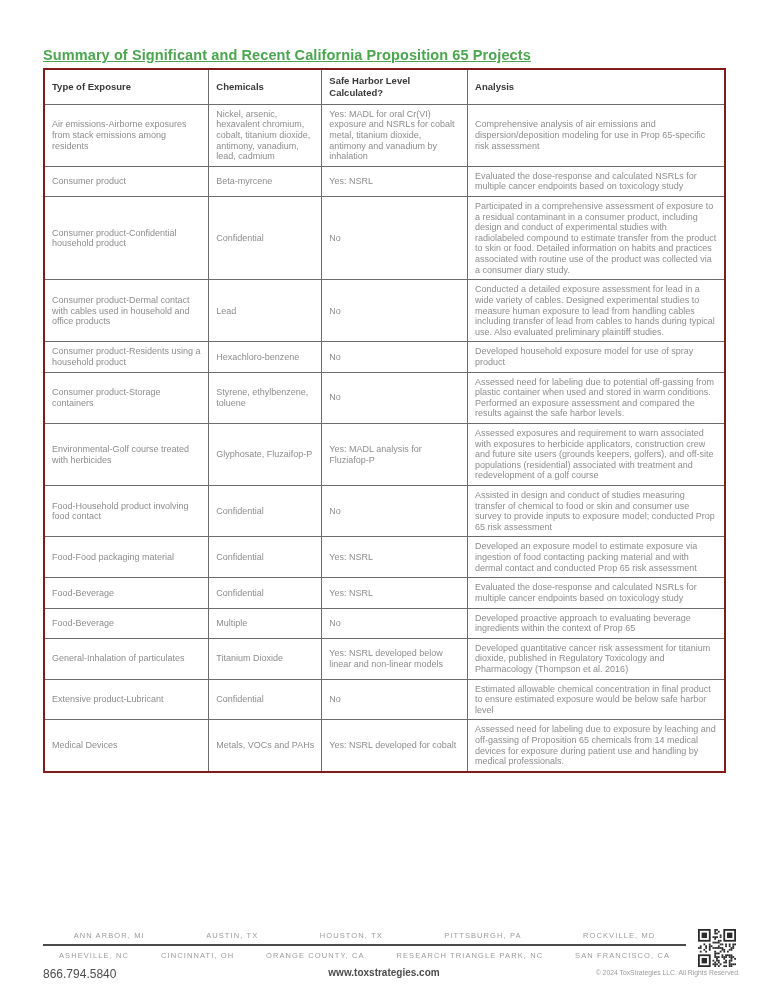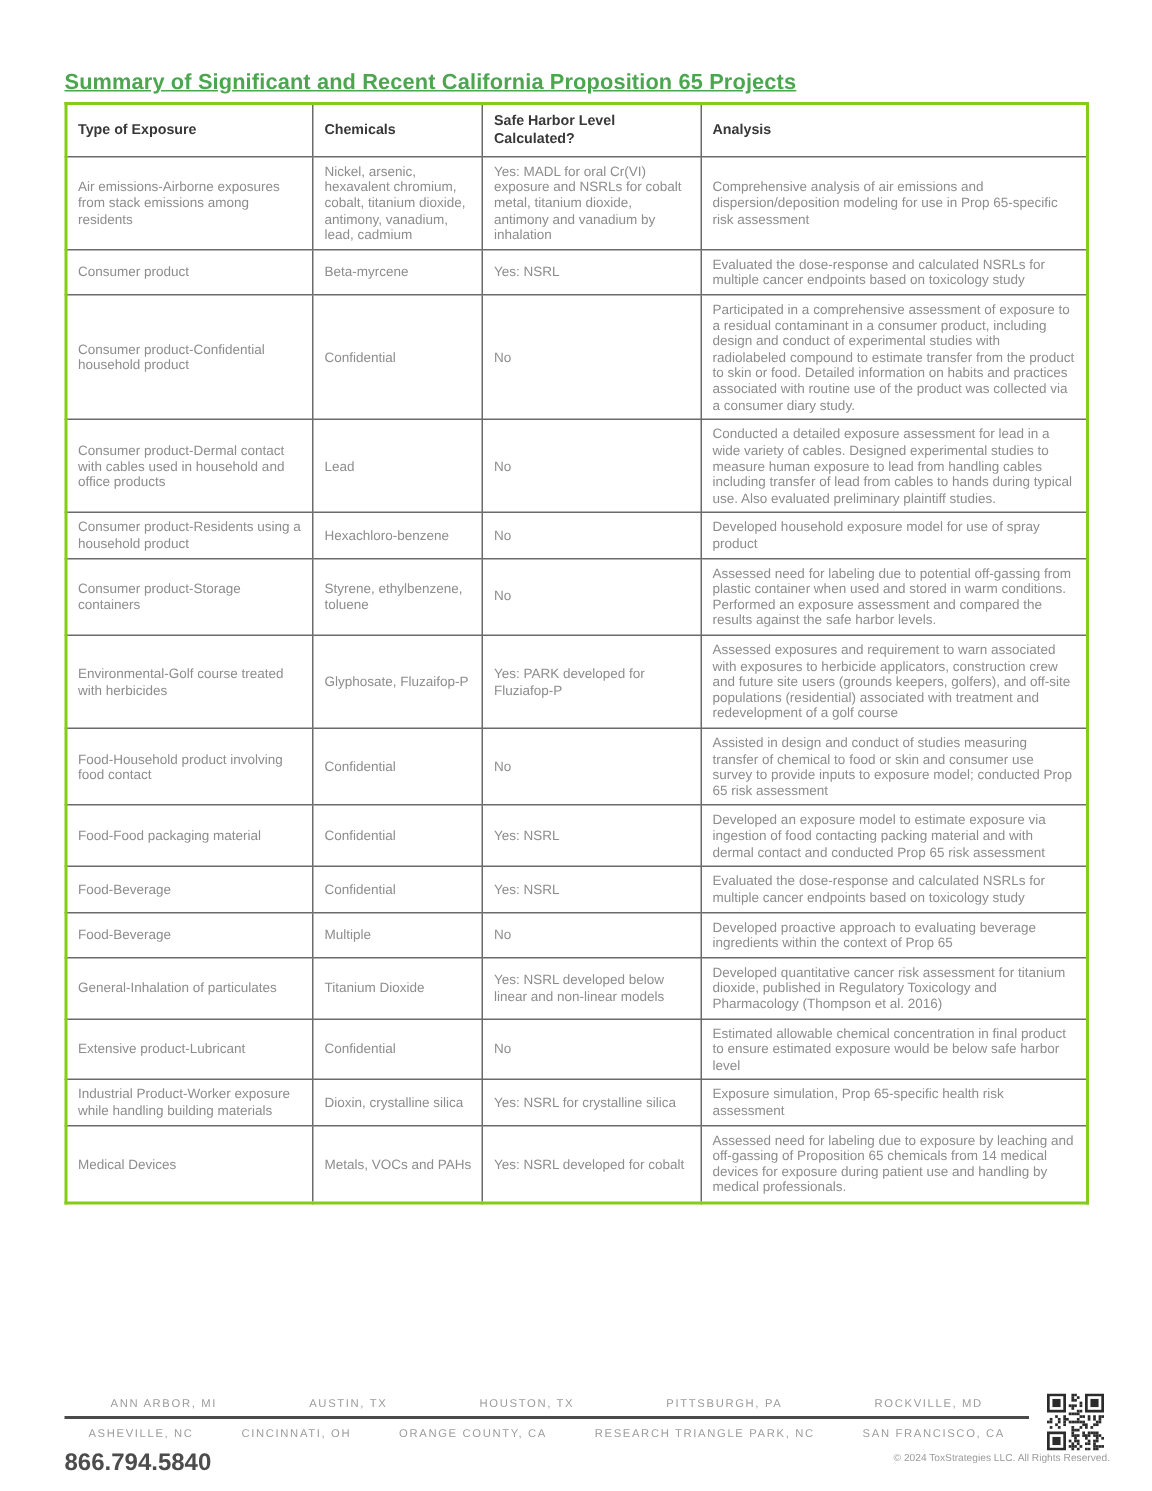--- a/index.html
+++ b/index.html
@@ -25,42 +25,42 @@
   .logo .dots .d4 { left:15px; top:10px; width:2px; height:2px; background:#8CC63F; }
 
   
   .title {
     position:absolute; top:47px; left:43px; margin:0;
     font-size:14.5px; font-weight:bold; color:#4BA64F; letter-spacing:0.1px;text-decoration:underline;
   }
 
   
   .table-wrap { position:absolute; top:68px; left:43px; width:683px; }
-  table.p65 { width:100%; border-collapse:collapse; border:2px solid #84cc16; }
+  table.p65 { width:100%; border-collapse:collapse; border:2px solid #7f1d1d; }
   table.p65 th, table.p65 td { border:1px solid #6b6b6b; vertical-align:middle; }
   table.p65 th {
     font-size:9.5px; font-weight:bold; color:#383838;
     text-align:left; padding:5px 7px; line-height:1.25;
   }
   table.p65 td {
     font-size:9px; color:#8d8d8d; padding:4px 7px; line-height:1.18;
   }
   .c1 { width:24.2%; } .c2 { width:16.6%; } .c3 { width:21.4%; } .c4 { width:37.8%; }
 
   
   .footer { position:absolute; top:931px; left:0; width:768px; }
   .cities {
     width:643px; margin-left:43px; display:flex; justify-content:space-around;
     font-size:7.5px; letter-spacing:1.1px; color:#9b9b9b; white-space:nowrap;align-items:center;
   }
   .cities span { display:inline-block; }
   .divider { width:643px; margin-left:43px; border-top:2px solid #4a4a4a; margin-top:4px; }
   .cities.row2 { margin-top:5px; }
   .bottom-row { position:relative; width:768px; margin-top:7px; height:14px; }
-  .phone   { position:absolute; left:43px; top:0; font-weight:bold; font-size:16px; color:#4c4c4c; }
+  .phone   { position:absolute; left:43px; top:0; font-weight:normal; font-size:12px; color:#4c4c4c; }
   .website { position:absolute; left:0; right:0; top:0; text-align:center; font-weight:bold; font-size:10px; color:#4c4c4c; }
   .copyright { position:absolute; right:28px; top:2px; font-size:6.8px; color:#9b9b9b; }
   .qr { position:absolute; top:-2px; right:32px; width:38px; height:38px; }
 </style>
 </head>
 <body>
 
 <div class="page">
 
 
@@ -115,21 +115,21 @@
           </tr>
           <tr>
             <td>Consumer product-Storage containers</td>
             <td>Styrene, ethylbenzene, toluene</td>
             <td>No</td>
             <td>Assessed need for labeling due to potential off-gassing from plastic container when used and stored in warm conditions.  Performed an exposure assessment and compared the results against the safe harbor levels.</td>
           </tr>
           <tr>
             <td>Environmental-Golf course treated with herbicides</td>
             <td>Glyphosate, Fluzaifop-P</td>
-            <td>Yes: PARK developed for Fluziafop-P</td>
+            <td>Yes: MADL analysis for Fluziafop-P</td>
             <td>Assessed exposures and requirement to warn associated with exposures to herbicide applicators, construction crew and future site users (grounds keepers, golfers), and off-site populations (residential) associated with treatment and redevelopment of a golf course</td>
           </tr>
           <tr>
             <td>Food-Household product involving food contact</td>
             <td>Confidential</td>
             <td>No</td>
             <td>Assisted in design and conduct of studies measuring transfer of chemical to food or skin and consumer use survey to provide inputs to exposure model; conducted Prop 65 risk assessment</td>
           </tr>
           <tr>
             <td>Food-Food packaging material</td>
@@ -153,26 +153,20 @@
             <td>General-Inhalation of particulates</td>
             <td>Titanium Dioxide</td>
             <td>Yes: NSRL developed below linear and non-linear models</td>
             <td>Developed quantitative cancer risk assessment for titanium dioxide, published in Regulatory Toxicology and Pharmacology (Thompson et al. 2016)</td>
           </tr>
           <tr>
             <td>Extensive product-Lubricant</td>
             <td>Confidential</td>
             <td>No</td>
             <td>Estimated allowable chemical concentration in final product to ensure estimated exposure would be below safe harbor level</td>
-          </tr>
-          <tr>
-            <td>Industrial Product-Worker exposure while handling building materials</td>
-            <td>Dioxin, crystalline silica</td>
-            <td>Yes: NSRL for crystalline silica</td>
-            <td>Exposure simulation, Prop 65-specific health risk assessment</td>
           </tr>
           <tr>
             <td>Medical Devices</td>
             <td>Metals, VOCs and PAHs</td>
             <td>Yes: NSRL developed for cobalt</td>
             <td>Assessed need for labeling due to exposure by leaching and off-gassing of Proposition 65 chemicals from 14 medical devices for exposure during patient use and handling by medical professionals.</td>
           </tr>
         </tbody>
     </table>
   </div>
@@ -188,20 +182,21 @@
     <div class="divider"></div>
     <div class="cities row2">
         <span>ASHEVILLE, NC</span>
         <span>CINCINNATI, OH</span>
         <span>ORANGE COUNTY, CA</span>
         <span>RESEARCH TRIANGLE PARK, NC</span>
         <span>SAN FRANCISCO, CA</span>
       </div>
     <div class="bottom-row">
       <span class="phone">866.794.5840</span>
+      <span class="website">www.toxstrategies.com</span>
       <span class="copyright">© 2024 ToxStrategies LLC. All Rights Reserved.</span>
     </div>
     <div class="qr" id="qr"><svg xmlns="http://www.w3.org/2000/svg" width="38" height="38" viewBox="0 0 38 38">
           <rect x="16.285714285714285" y="0" width="1.8095238095238095" height="1.8095238095238095" fill="#2b2b2b"></rect>
           <rect x="18.095238095238095" y="0" width="1.8095238095238095" height="1.8095238095238095" fill="#2b2b2b"></rect>
           <rect x="16.285714285714285" y="1.8095238095238095" width="1.8095238095238095" height="1.8095238095238095" fill="#2b2b2b"></rect>
           <rect x="19.904761904761905" y="1.8095238095238095" width="1.8095238095238095" height="1.8095238095238095" fill="#2b2b2b"></rect>
           <rect x="16.285714285714285" y="3.619047619047619" width="1.8095238095238095" height="1.8095238095238095" fill="#2b2b2b"></rect>
           <rect x="18.095238095238095" y="3.619047619047619" width="1.8095238095238095" height="1.8095238095238095" fill="#2b2b2b"></rect>
           <rect x="21.714285714285715" y="5.428571428571429" width="1.8095238095238095" height="1.8095238095238095" fill="#2b2b2b"></rect>

